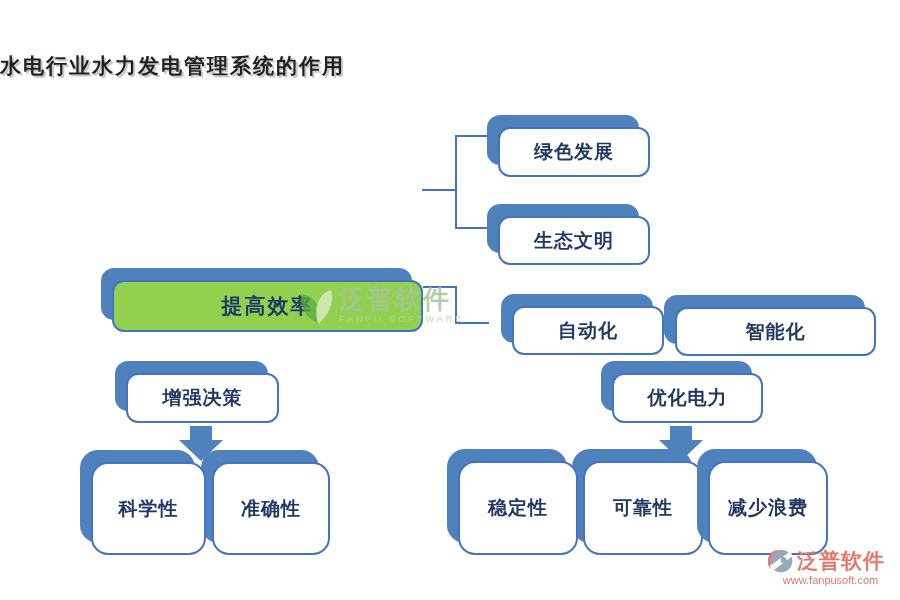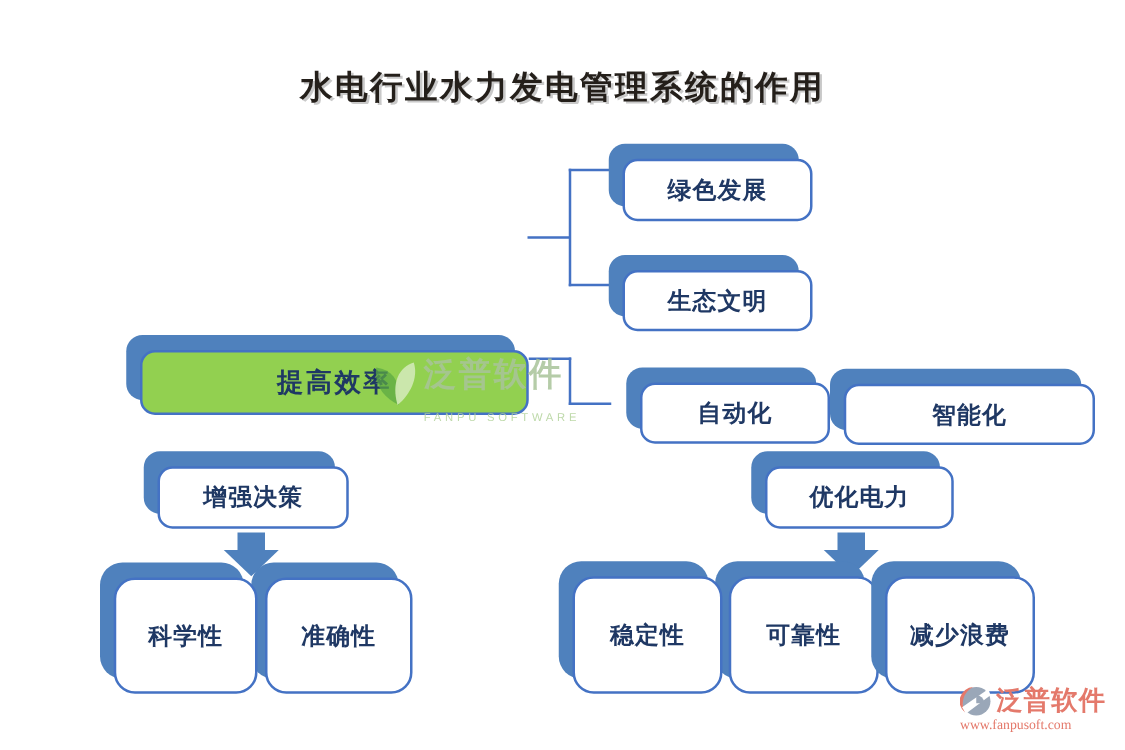--- a/index.html
+++ b/index.html
@@ -1,22 +1,22 @@
 <!DOCTYPE html>
 <html><head>
 <meta charset="utf-8">
 <style>
   html,body{margin:0;padding:0;background:#fff;}
   .canvas{
     position:relative;width:900px;height:600px;background:#ffffff;overflow:hidden;
     font-family:"Liberation Serif","DejaVu Serif",serif;
   }
   .title{
-    position:absolute;left:0;top:52px;width:100%;text-align:center;
-    font-size:26px;font-weight:bold;color:#241f1a;letter-spacing:2px;
+    position:absolute;left:0;top:52px;width:100%;text-align:left;
+    font-size:21px;font-weight:bold;color:#241f1a;letter-spacing:2px;
     text-shadow:2px 2px 0 #c9c9c9;
   }
   .cline{position:absolute;background:#4472c4;}
   .node{position:absolute;}
   .node-shadow{
     position:absolute;left:-11px;top:-12px;width:100%;height:100%;
     background:#4f81bd;border-radius:13px;
   }
   .node-face{
     position:absolute;left:0;top:0;width:100%;height:100%;
@@ -42,32 +42,32 @@
     position:absolute;left:295px;top:286px;display:flex;align-items:flex-start;
     opacity:0.85;pointer-events:none;
   }
   .wm-leaf{position:relative;width:40px;height:42px;}
   .wm-center-text{margin-left:4px;}
   .wm-center-brand{
     font-size:26px;font-weight:bold;color:#a9c49a;line-height:26px;letter-spacing:2px;
     font-family:"Liberation Sans","DejaVu Sans",sans-serif;
   }
   .wm-center-sub{
-    font-size:9px;color:#b3d39c;letter-spacing:3px;margin-top:17px;
+    font-size:9px;color:#b3d39c;letter-spacing:3px;margin-top:2px;
     font-family:"Liberation Sans","DejaVu Sans",sans-serif;
   }
   .wm-corner{position:absolute;left:768px;top:548px;width:125px;}
   .wm-corner-row{display:flex;align-items:center;}
   .wm-corner-brand{
     font-size:21px;font-weight:bold;color:#e4796b;letter-spacing:1px;line-height:24px;
     font-family:"Liberation Sans","DejaVu Sans",sans-serif;
   }
   .wm-corner-url{
-    font-size:11px;color:#e4796b;text-align:left;margin-top:0;
-    font-family:Liberation Serif, serif;
+    font-size:11px;color:#e4796b;text-align:center;margin-top:0;
+    font-family:Liberation Sans, sans-serif;
   }
 </style>
 </head>
 <body>
 
 <div class="canvas">
 
   <div class="title">水电行业水力发电管理系统的作用</div>
 
   <div class="cline" style="left:422px;top:189px;width:34px;height:2px;"></div>

